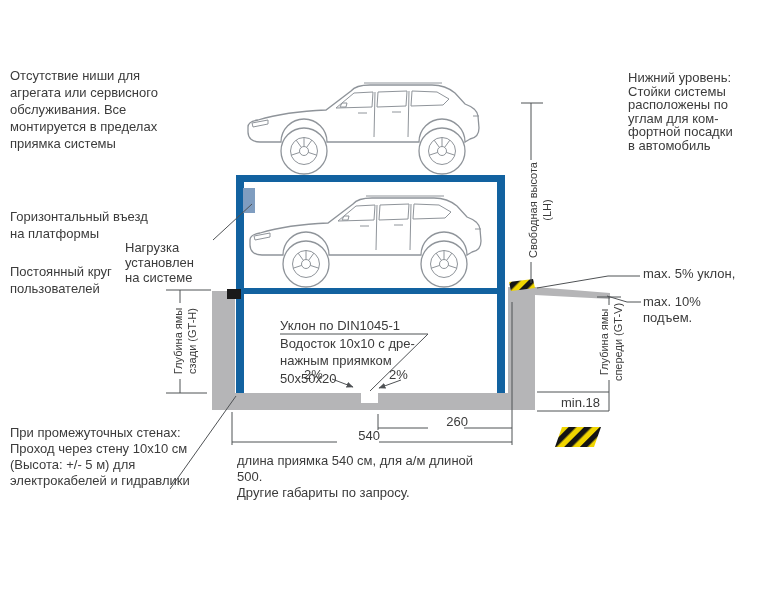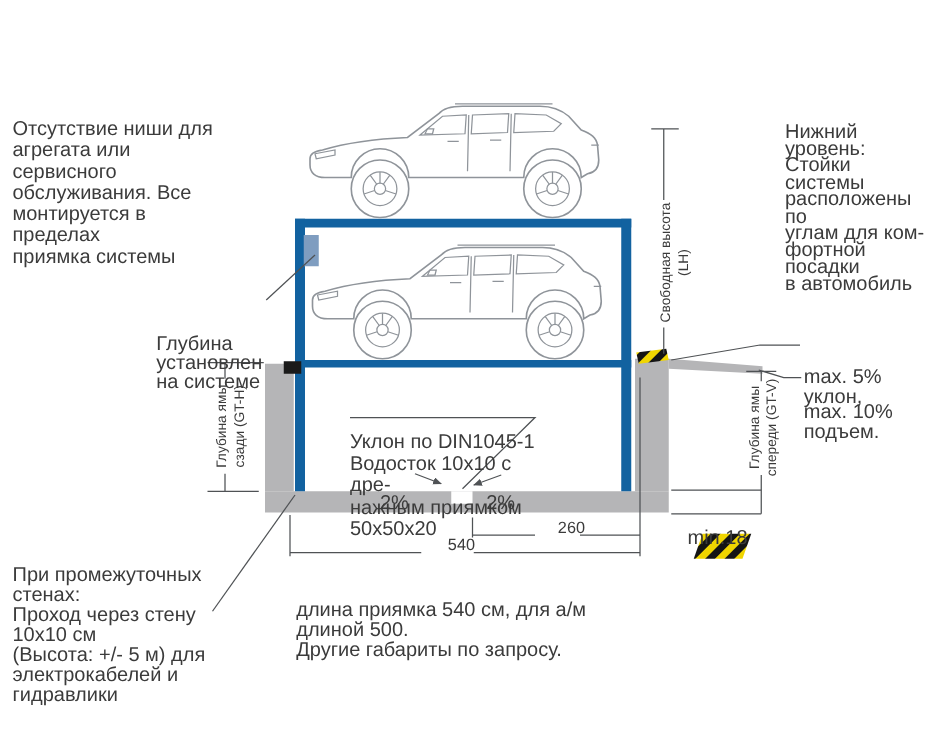--- a/index.html
+++ b/index.html
@@ -1,19 +1,19 @@
 <!DOCTYPE html>
 <html><head>
 <meta charset="utf-8">
 <style>
   html,body{margin:0;padding:0;background:#fff;}
   .canvas{position:relative;width:758px;height:598px;background:#fff;overflow:hidden;
           font-family:"Liberation Sans",sans-serif;color:#3b3b3b;}
   .gfx{position:absolute;left:0;top:0;}
-  .txt{position:absolute;white-space:pre-line;font-size:16px;line-height:16px;margin-top:28px;}
+  .txt{position:absolute;white-space:pre-line;font-size:13px;line-height:16px;}
   .dimnum{position:absolute;font-size:13px;text-align:right;}
   .rot{transform:rotate(-90deg);transform-origin:center center;text-align:center;
        font-size:11px;line-height:14px;white-space:pre-line;position:absolute;}
   .ln{stroke:#4f5255;stroke-width:1;fill:none;}
   .cbody{fill:#fff;stroke:#8f949a;stroke-width:1.3;}
   .cline{fill:none;stroke:#8f949a;stroke-width:1;}
   .wo{fill:#fff;stroke:#8f949a;stroke-width:1.3;}
   .wi{fill:none;stroke:#8f949a;stroke-width:1;}
 </style>
 </head>
@@ -95,29 +95,33 @@
       <path class="ln" marker-end="url(#arr)" d="M332,379 L353,387"></path>
       <path class="ln" marker-end="url(#arr)" d="M401,380 L379,388"></path>
     </g>
   </svg>
 
   <div class="txt" style="left:10px;top:67px;width:175px;line-height:17px">Отсутствие ниши для
 агрегата или сервисного
 обслуживания. Все
 монтируется в пределах
 приямка системы</div>
+  <div class="txt" style="left:10px;top:208px;width:175px;line-height:17px">Горизонтальный въезд
+на платформы</div>
+  <div class="txt" style="left:10px;top:263px;width:175px;line-height:17px">Постоянный круг
+пользователей</div>
 
   <div class="txt" style="left:628px;top:71px;width:120px;line-height:13.5px">Нижний уровень:
 Стойки системы
 расположены по
 углам для ком-
 фортной посадки
 в автомобиль</div>
 
-  <div class="txt" style="left:125px;top:240px;width:120px;line-height:15px">Глубина установлен
+  <div class="txt" style="left:125px;top:240px;width:120px;line-height:15px">Нагрузка установлен
 на системе</div>
   <div class="txt" style="left:643px;top:266px;width:110px">max. 5% уклон,</div>
   <div class="txt" style="left:643px;top:294px;width:110px">max. 10% подъем.</div>
   <div class="txt" style="left:280px;top:317px;width:160px;line-height:17.5px">Уклон по DIN1045-1
 Водосток 10x10 с дре-
 нажным приямком
 50x50x20</div>
   <div class="txt" style="left:304px;top:367px;width:30px">2%</div>
   <div class="txt" style="left:389px;top:367px;width:30px">2%</div>
   <div class="txt" style="left:10px;top:425px;width:190px;line-height:16px">При промежуточных стенах:
@@ -128,16 +132,16 @@
 Другие габариты по запросу.</div>
 
   <div class="rot" style="left:475px;top:196px;width:130px;height:28px">Свободная высота
 (LH)</div>
   <div class="rot" style="left:130px;top:327px;width:110px;height:28px">Глубина ямы
 сзади (GT-H)</div>
   <div class="rot" style="left:556px;top:328px;width:110px;height:28px">Глубина ямы
 спереди (GT-V)</div>
   <div class="dimnum" style="left:336px;top:428px;width:44px">540</div>
   <div class="dimnum" style="left:424px;top:414px;width:44px">260</div>
-  <div class="txt" style="left:550px;top:395px;width:50px;text-align:left">min.18</div>
+  <div class="txt" style="left:550px;top:395px;width:50px;text-align:right">min.18</div>
 
 
 </div>
 
 </body></html>

